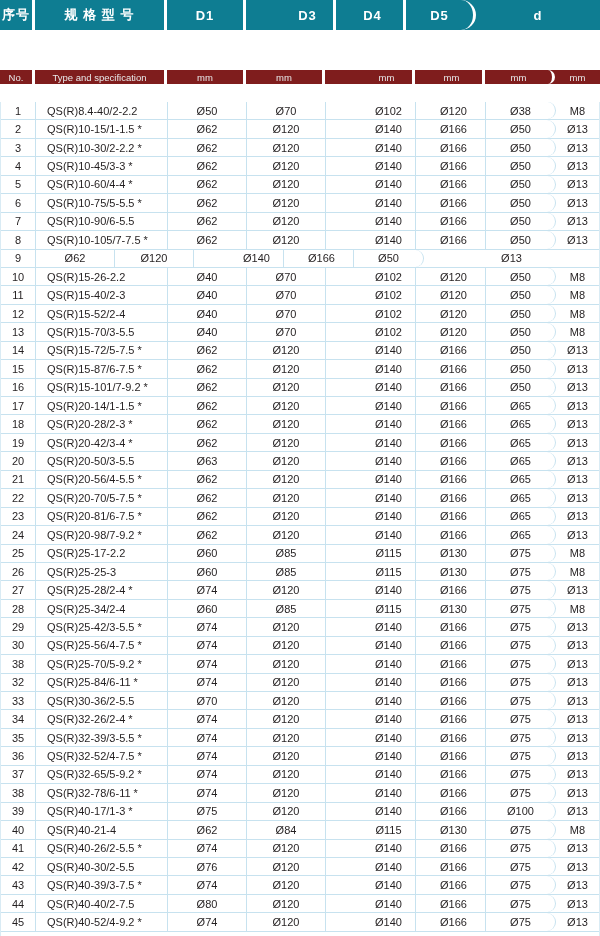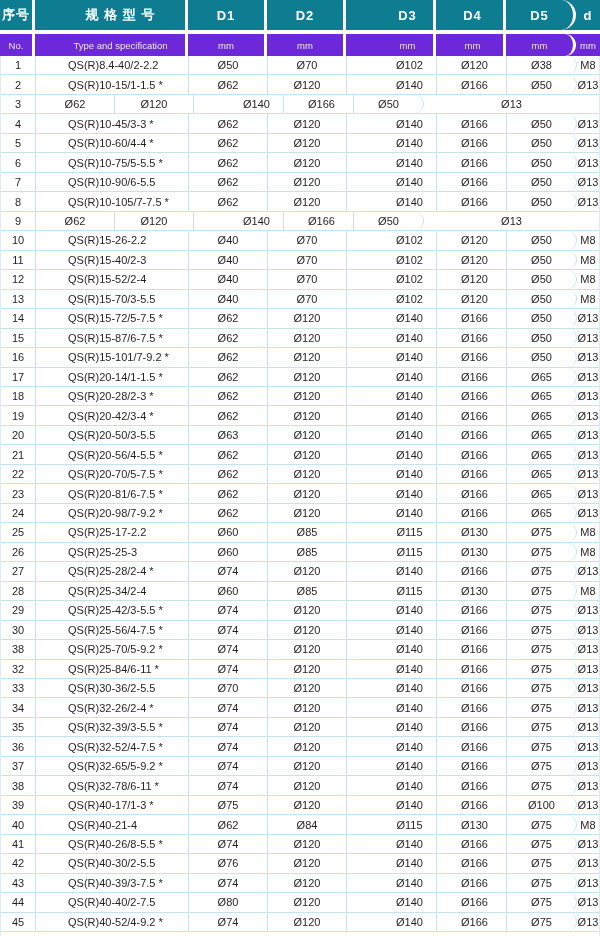--- a/index.html
+++ b/index.html
@@ -1,31 +1,32 @@
 <!DOCTYPE html>
 <html><head>
 <meta charset="utf-8">
 <style>
   html,body { margin:0; padding:0; background:#ffffff; }
   .page {
     width:600px; height:936px; background:#ffffff; overflow:hidden;
     display:flex; flex-direction:column;
     font-family:"Liberation Sans", sans-serif;
+    gap:18px;
   }
   
   .thead { height:30px; background:#0E7D92; display:flex; flex:0 0 auto; }
   .thead .c {
     box-sizing:border-box; border-right:3px solid #ffffff;
     display:flex; align-items:center; justify-content:center;
     color:#ffffff; font-size:13px; font-weight:bold; letter-spacing:1px;
   }
   .thead .c:last-child { border-right:none; }
   .gap { height:4px; background:#ffffff; flex:0 0 auto; }
   
-  .subhead { height:22px; background:#6d28d9; display:flex; flex:0 0 auto; }
+  .subhead { height:14px; background:#7f1d1d; display:flex; flex:0 0 auto; }
   .subhead .c {
     box-sizing:border-box; border-right:3px solid #ffffff;
     display:flex; align-items:center; justify-content:center;
     color:#E9E9EA; font-size:9.5px; font-weight:normal;
   }
   .subhead .c:last-child { border-right:none; }
   
   .tbody {
     flex:1 1 auto; display:flex; flex-direction:column;
     border-left:1px solid #D9EBF4; border-right:1px solid #D9EBF4;
@@ -34,38 +35,37 @@
   .row { flex:1 1 auto; display:flex; border-bottom:1px solid #C7E2EF; background:#ffffff; }
   .row .c {
     box-sizing:border-box; border-right:1px solid #C7E2EF;
     display:flex; align-items:center; justify-content:center;
     font-size:11px; color:#231F20; white-space:nowrap;
   }
   .row .c:last-child { border-right:none; }
   .row .c.spec { justify-content:flex-start; padding-left:11px; }
   
   .c0 { width:35px; flex:0 0 35px; }
-  .c1 { width:132px; flex:0 0 132px;margin-left:21px; }
+  .c1 { width:132px; flex:0 0 132px; }
   .c2 { width:79px; flex:0 0 79px; }
   .c3 { width:79px; flex:0 0 79px; }
   .c4 { width:54px; flex:0 0 54px;margin-left:36px; }
   .c5 { width:70px; flex:0 0 70px;padding-left:6px; }
   .c6 { width:70px; flex:0 0 70px;border-radius:15px; }
   .c7 { flex:1 1 auto; }
 </style>
 </head>
 <body>
 
 <div class="page">
 
   <div class="thead">
     <div class="c c0">序号</div>
     <div class="c c1">规 格 型 号</div>
     <div class="c c2">D1</div>
-    <div class="c c3">D2</div>
     <div class="c c4">D3</div>
     <div class="c c5">D4</div>
     <div class="c c6">D5</div>
     <div class="c c7">d</div>
   </div>
 
   <div class="gap"></div>
 
   <div class="subhead">
     <div class="c c0">No.</div>
@@ -97,20 +97,21 @@
         <div class="c c2">Ø62</div>
         <div class="c c3">Ø120</div>
         <div class="c c4">Ø140</div>
         <div class="c c5">Ø166</div>
         <div class="c c6">Ø50</div>
         <div class="c c7">Ø13</div>
       </div>
 
       <div class="row">
         <div class="c c0">3</div>
+        <div class="c c1 spec">QS(R)10-30/2-2.2 *</div>
         <div class="c c2">Ø62</div>
         <div class="c c3">Ø120</div>
         <div class="c c4">Ø140</div>
         <div class="c c5">Ø166</div>
         <div class="c c6">Ø50</div>
         <div class="c c7">Ø13</div>
       </div>
 
       <div class="row">
         <div class="c c0">4</div>
@@ -513,21 +514,21 @@
         <div class="c c2">Ø62</div>
         <div class="c c3">Ø84</div>
         <div class="c c4">Ø115</div>
         <div class="c c5">Ø130</div>
         <div class="c c6">Ø75</div>
         <div class="c c7">M8</div>
       </div>
 
       <div class="row">
         <div class="c c0">41</div>
-        <div class="c c1 spec">QS(R)40-26/8-5.5 *</div>
+        <div class="c c1 spec">QS(R)40-26/2-5.5 *</div>
         <div class="c c2">Ø74</div>
         <div class="c c3">Ø120</div>
         <div class="c c4">Ø140</div>
         <div class="c c5">Ø166</div>
         <div class="c c6">Ø75</div>
         <div class="c c7">Ø13</div>
       </div>
 
       <div class="row">
         <div class="c c0">42</div>

